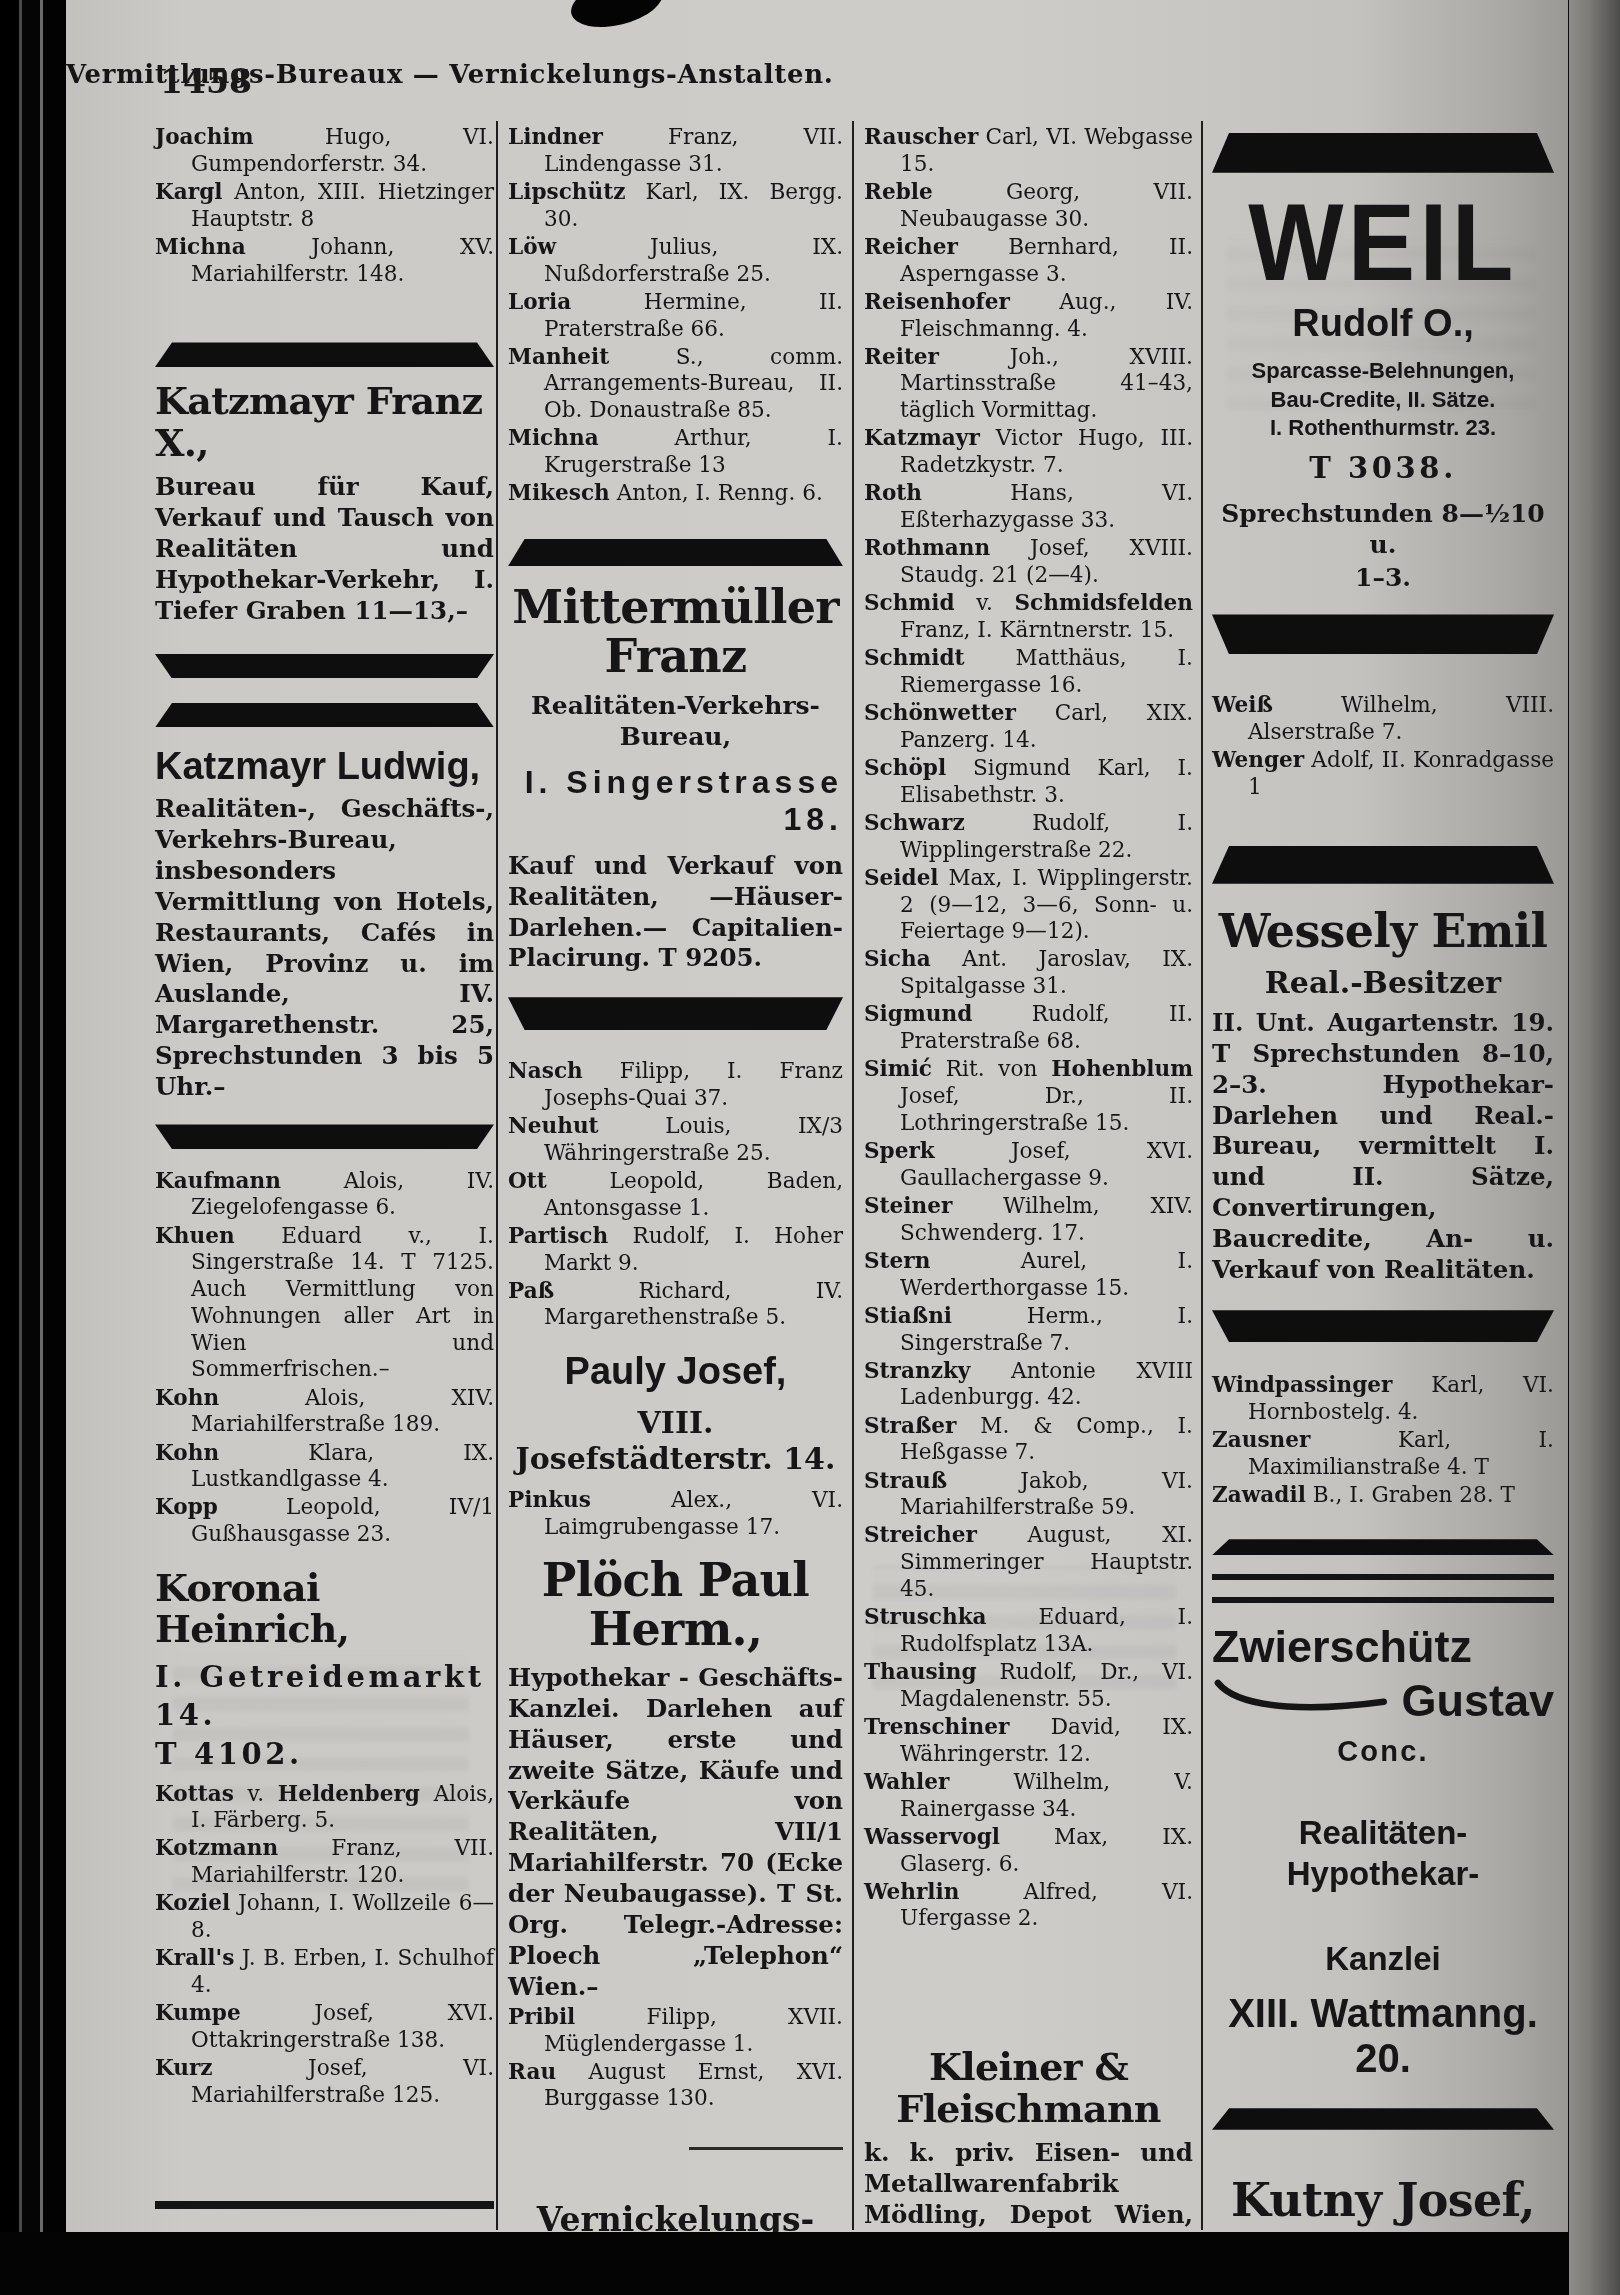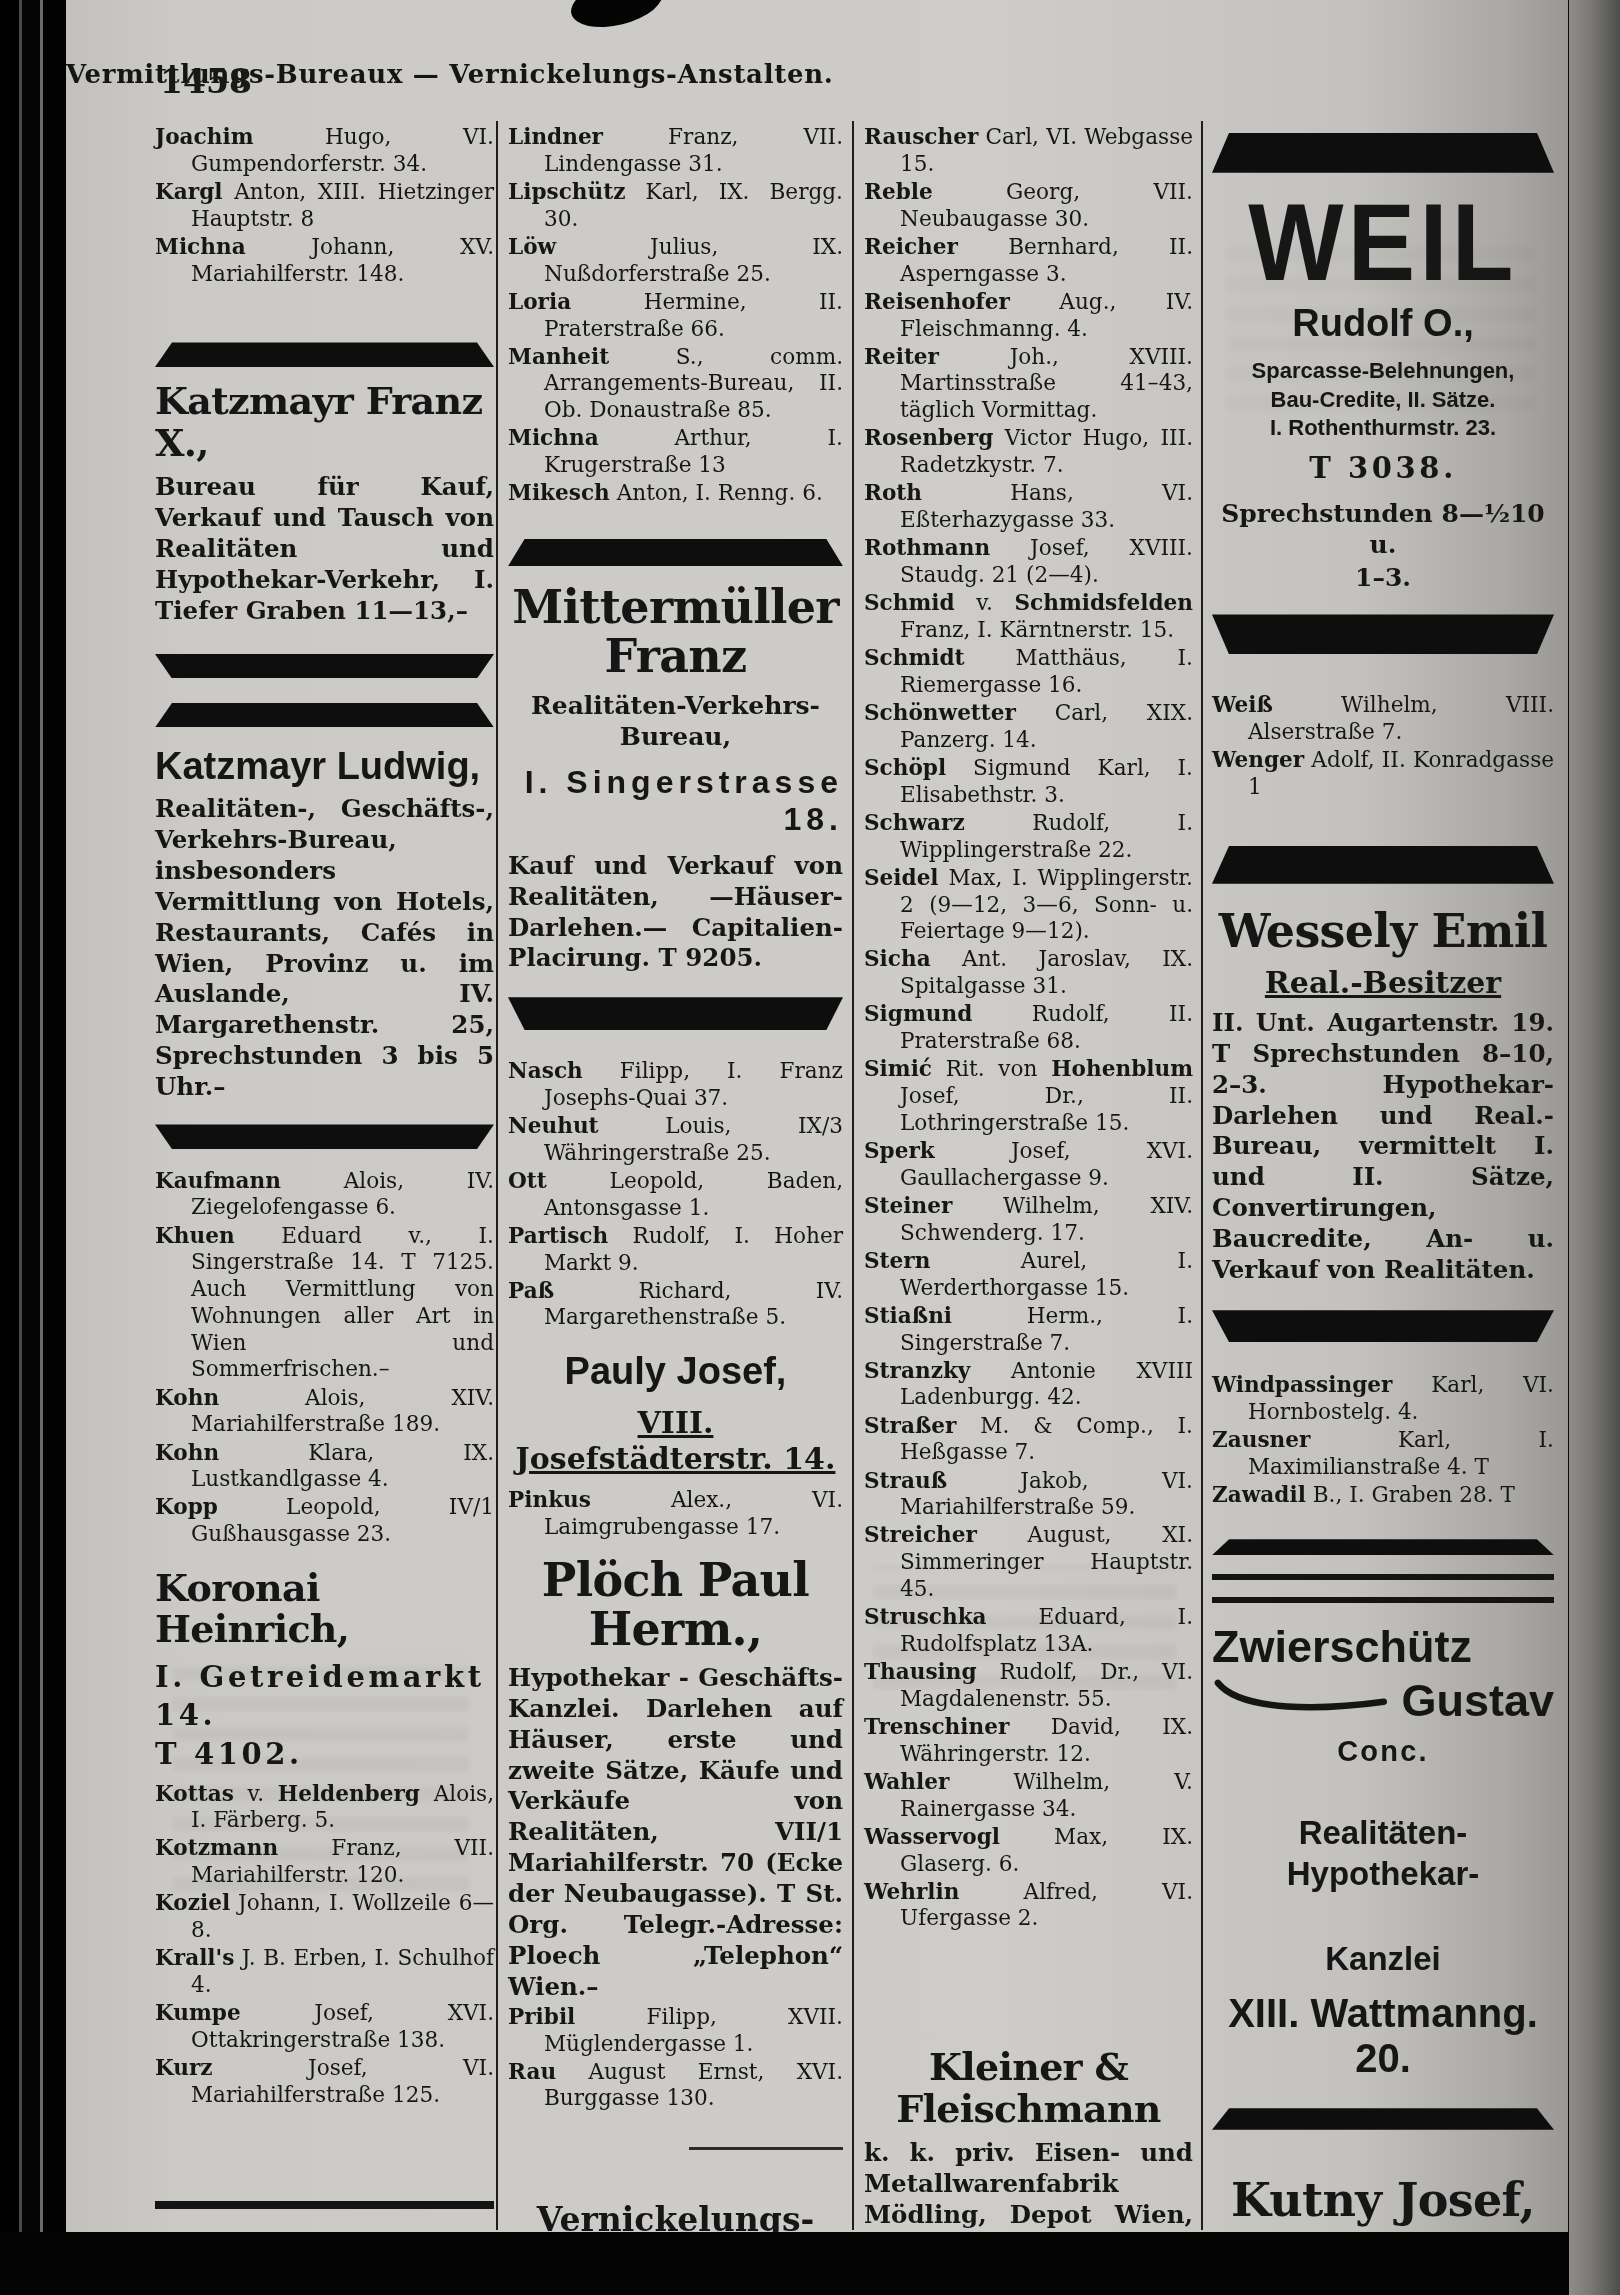--- a/index.html
+++ b/index.html
@@ -39,21 +39,21 @@
   .fh-xl{font-size:46px;font-weight:bold;line-height:1.05;margin:4.3px 0 10px;letter-spacing:-0.7px;}
   .fh-l{font-size:38px;font-weight:bold;line-height:1.1;margin:4.3px 0 8.7px;letter-spacing:-0.7px;}
   .sh-weil{font-family:"Liberation Sans",sans-serif;font-size:101px;font-weight:bold;text-align:center;
          line-height:1.05;letter-spacing:4.3px;transform:scaleY(1.08);margin:2.9px 0 7.2px;}
   .sh-xl{font-family:"Liberation Sans",sans-serif;font-size:45px;font-weight:bold;line-height:1.1;margin:2.9px 0 5.8px;}
   .sh-l{font-family:"Liberation Sans",sans-serif;font-size:38px;font-weight:bold;line-height:1.15;margin:2.9px 0 5.8px;}
   .sh-m{font-family:"Liberation Sans",sans-serif;font-size:32px;font-weight:bold;text-align:right;letter-spacing:5px;}
   .sh-watt{font-family:"Liberation Sans",sans-serif;font-size:40px;font-weight:bold;text-align:center;margin:4.3px 0;}
   .fb{font-size:24.5px;font-weight:bold;line-height:1.26;text-align:justify;margin:1.4px 0;}
   .fbc{font-size:25px;font-weight:bold;text-align:center;line-height:1.25;margin:1.4px 0;}
-  .fbc-l{font-size:30px;font-weight:bold;text-align:center;line-height:1.2;margin:1.4px 0;text-decoration:underline;}
+  .fbc-l{font-size:30px;font-weight:bold;text-align:center;line-height:1.2;margin:1.4px 0;}
   .fbs{font-size:29px;font-weight:bold;letter-spacing:3.6px;line-height:1.3;margin:1.4px 0;}
   .sb{font-family:"Liberation Sans",sans-serif;font-size:22px;font-weight:bold;text-align:center;line-height:1.3;}
   .sbm{font-family:"Liberation Sans",sans-serif;font-size:29px;font-weight:bold;text-align:center;letter-spacing:2.2px;}
   .sb-k{font-family:"Liberation Sans",sans-serif;font-size:33px;font-weight:bold;text-align:center;line-height:1.25;margin-top:44px;}
   .sec{font-size:33px;font-weight:bold;text-align:center;line-height:1.35;}
   .spread{font-size:30px;font-weight:bold;text-align:center;letter-spacing:10px;}
   .gust{position:relative;display:flex;align-items:flex-end;justify-content:flex-end;
         font-family:"Liberation Sans",sans-serif;font-size:45px;font-weight:bold;line-height:1.05;margin:1.4px 0 5.8px;}
   .gust svg{margin:0 13px 7.2px 0;}
 </style>
@@ -169,21 +169,21 @@
       <div class="sec">Vernickelungs-</div>
       <div class="sec">Anstalten.</div>
       <div class="sp" style="height: 32px;"></div>
     </div>
   <div class="col" id="col3">
       <p class="entry"><b>Rauscher</b> Carl, VI. Webgasse 15.</p>
       <p class="entry"><b>Reble</b> Georg, VII. Neubaugasse 30.</p>
       <p class="entry"><b>Reicher</b> Bernhard, II. Asperngasse 3.</p>
       <p class="entry"><b>Reisenhofer</b> Aug., IV. Fleischmanng. 4.</p>
       <p class="entry"><b>Reiter</b> Joh., XVIII. Martinsstraße 41–43, täglich Vormittag.</p>
-      <p class="entry"><b>Rosenberg</b> Victor Hugo, III. Radetzkystr. 7.</p>
+      <p class="entry"><b>Katzmayr</b> Victor Hugo, III. Radetzkystr. 7.</p>
       <p class="entry"><b>Roth</b> Hans, VI. Eßterhazygasse 33.</p>
       <p class="entry"><b>Rothmann</b> Josef, XVIII. Staudg. 21 (2—4).</p>
       <p class="entry"><b>Schmid</b> v. <b>Schmidsfelden</b> Franz, I. Kärntnerstr. 15.</p>
       <p class="entry"><b>Schmidt</b> Matthäus, I. Riemergasse 16.</p>
       <p class="entry"><b>Schönwetter</b> Carl, XIX. Panzerg. 14.</p>
       <p class="entry"><b>Schöpl</b> Sigmund Karl, I. Elisabethstr. 3.</p>
       <p class="entry"><b>Schwarz</b> Rudolf, I. Wipplingerstraße 22.</p>
       <p class="entry"><b>Seidel</b> Max, I. Wipplingerstr. 2 (9—12, 3—6, Sonn- u. Feiertage 9—12).</p>
       <p class="entry"><b>Sicha</b> Ant. Jaroslav, IX. Spitalgasse 31.</p>
       <p class="entry"><b>Sigmund</b> Rudolf, II. Praterstraße 68.</p>

